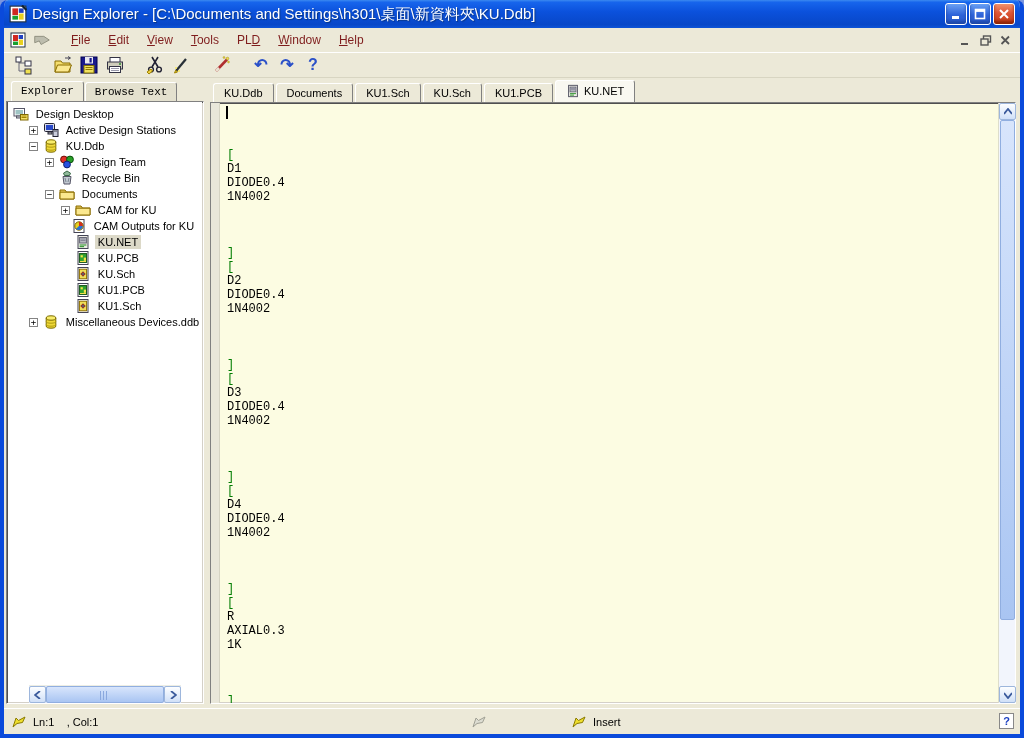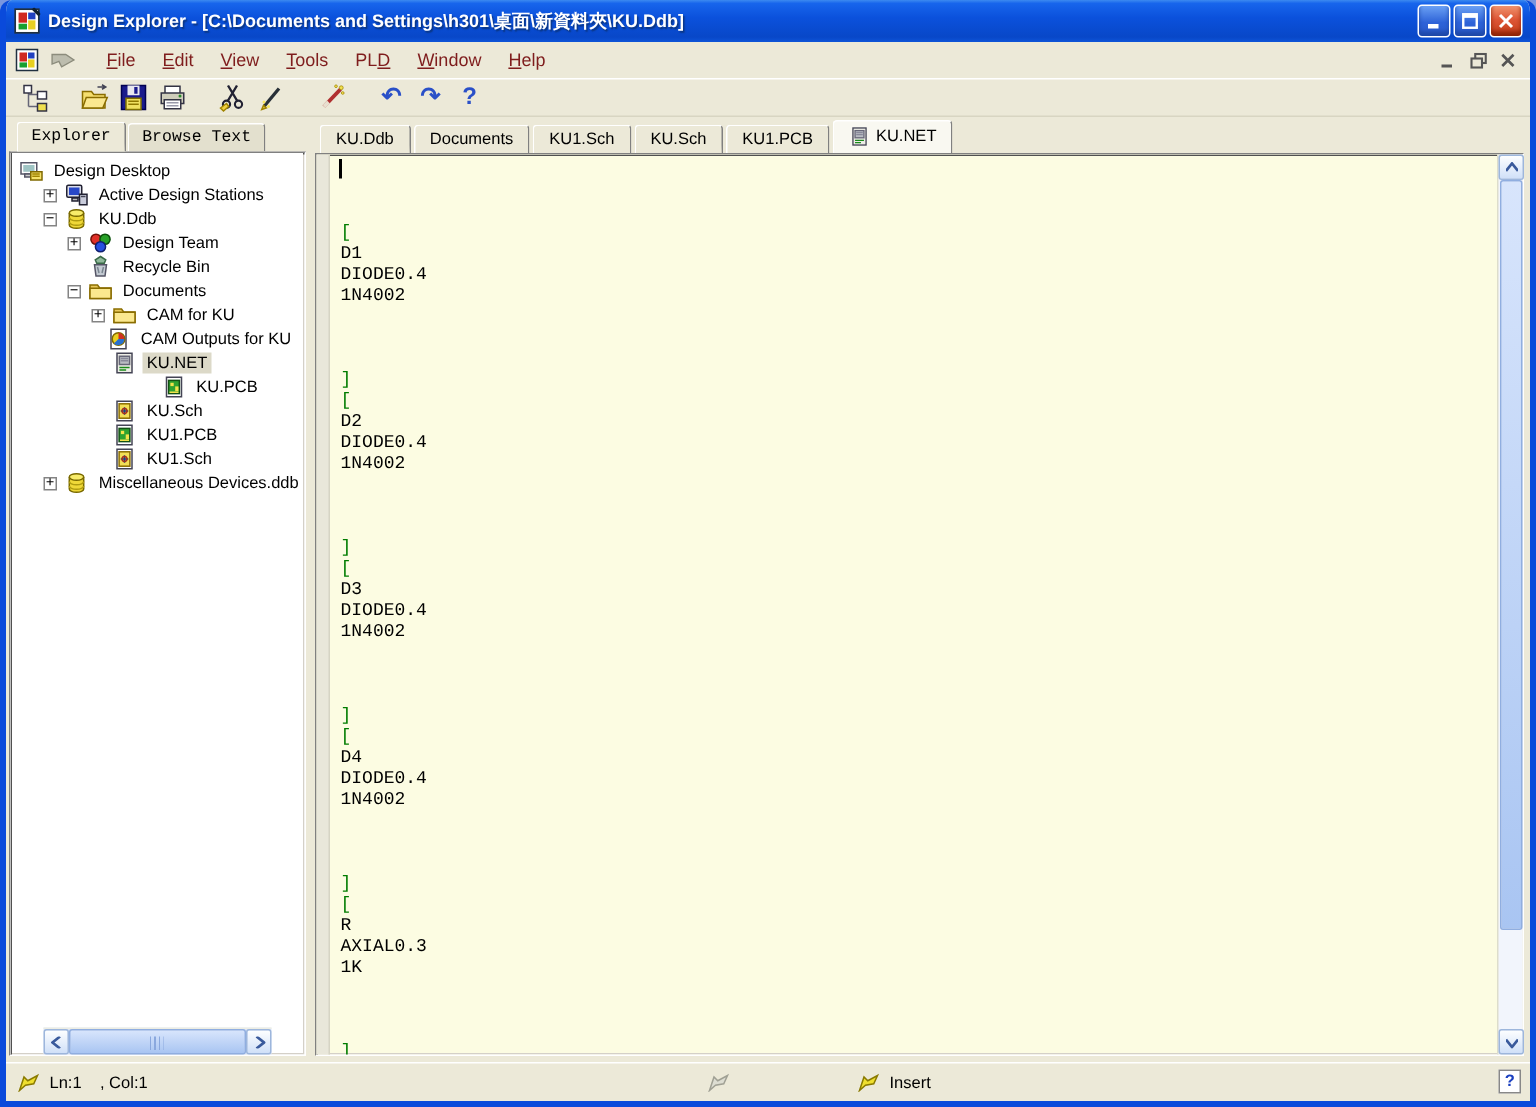--- a/index.html
+++ b/index.html
@@ -6,21 +6,21 @@
   *{box-sizing:border-box;}
   .window{position:relative;width:1024px;height:738px;display:flex;flex-direction:column;
     background:#ECE9D8;border-left:4px solid #0A4ADB;border-right:4px solid #0A4ADB;
     border-bottom:4px solid #0A4ADB;border-radius:8px 8px 0 0;overflow:hidden;
     font-family:"Liberation Sans",sans-serif;}
   
   .titlebar{flex:0 0 28px;display:flex;align-items:center;padding:0 5px;
     background:linear-gradient(#3C8AF0 0%,#1765EC 8%,#0B51DC 42%,#0847C8 88%,#0E54D8 100%);}
   .app-icon{width:18px;height:18px;flex:0 0 18px;}
   .app-icon svg{width:18px;height:18px;display:block;}
-  .title-text{flex:1;margin-left:5px;color:#fff;font-weight:bold;font-size:12px;
+  .title-text{flex:1;margin-left:5px;color:#fff;font-weight:normal;font-size:15px;
     white-space:nowrap;overflow:hidden;text-shadow:1px 1px 1px #0A3580;}
   .winbtns{display:flex;gap:2px;}
   .wbtn{width:22px;height:22px;border-radius:3px;border:1px solid #fff;display:flex;
     align-items:center;justify-content:center;
     background:linear-gradient(#6AA0F4,#2E63D8 55%,#2A5ACC);box-shadow:inset 0 -3px 3px #1E48A8;cursor:default;}
   .wbtn.close{background:linear-gradient(#F0926C,#DD5636 45%,#C33C18);box-shadow:inset 0 -3px 3px #8F2406;}
   .wbtn svg{display:block;}
   
   .menubar{flex:0 0 24px;display:flex;align-items:center;background:#ECE9D8;padding-left:2px;}
   .micon{width:20px;height:18px;display:flex;align-items:center;justify-content:center;margin:0 2px;}
@@ -365,21 +365,21 @@
               <span class="ticon">
                 <svg viewBox="0 0 16 16">
                   <rect x="3" y="1.5" width="10" height="13" fill="#EDEDE6" stroke="#445"></rect>
                   <rect x="4.6" y="3.5" width="6.8" height="5.5" fill="#B9BCC2" stroke="#667"></rect>
                   <path d="M5.5 5 h5 M5.5 6.5 h5" stroke="#889"></path>
                   <path d="M4.6 11 h6.8 M4.6 12.7 h4.5" stroke="#1A8A1A"></path>
                 </svg>
               </span>
               <span class="tlabel">KU.NET</span>
             </div>
-            <div class="trow" style="padding-left: 69px; margin-left: 17px;">
+            <div class="trow" style="padding-left: 53px;">
               <span class="eslot"></span>
               <span class="ticon">
                 <svg viewBox="0 0 16 16">
                   <rect x="3" y="1.5" width="10" height="13" fill="#fff" stroke="#445"></rect>
                   <rect x="4.4" y="3.6" width="7.2" height="8.8" fill="#2FA32F" stroke="#145214"></rect>
                   <rect x="5.6" y="5.2" width="2.2" height="2.2" fill="#F3E34A"></rect>
                   <rect x="8.8" y="7.6" width="2.2" height="3.2" fill="#F3E34A"></rect>
                   <path d="M5 11.5 h6" stroke="#F3E34A"></path>
                 </svg>
               </span>

